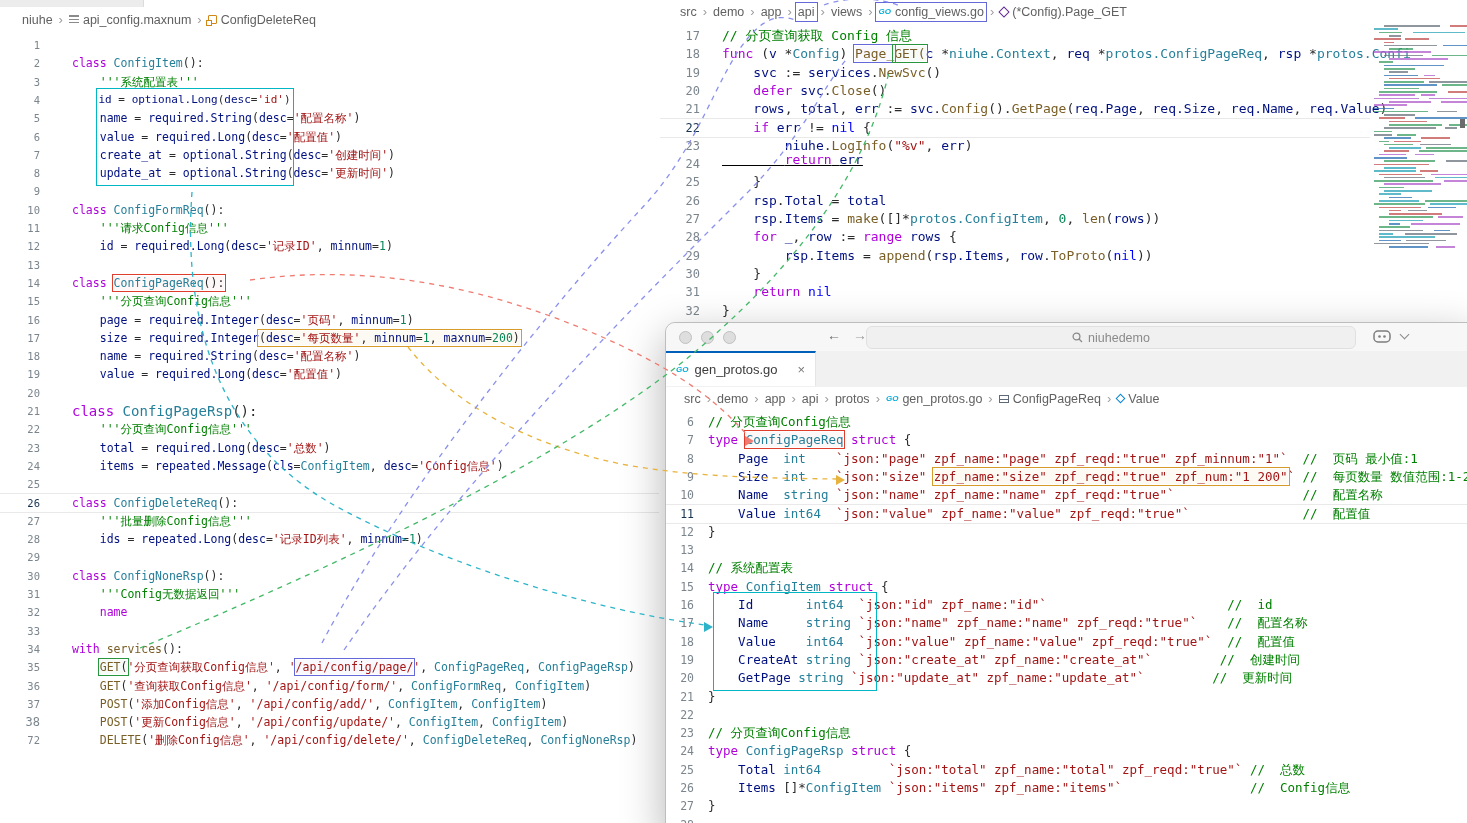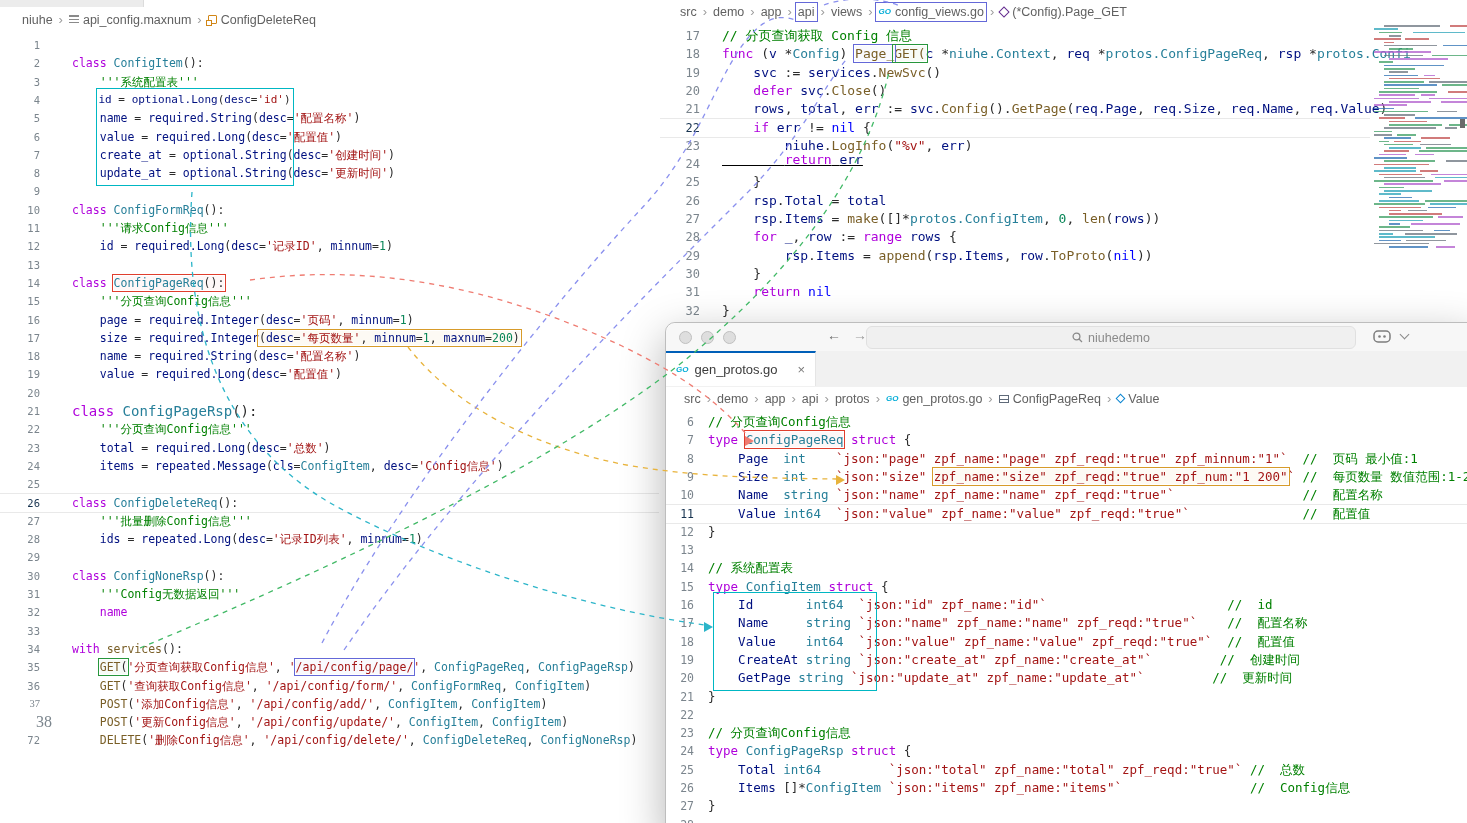--- a/index.html
+++ b/index.html
@@ -153,23 +153,23 @@
       <div class="gutter-num" style="left: 0px; top: 603.3px; width: 40px; font-size: 10.5px; line-height: 18.3px;">32</div>
       <div class="code-row" style="left: 72px; top: 603.3px; font-size: 11.5px; line-height: 18.3px;"><span class="tk-p">    </span><span class="tk-k">name</span></div>
       <div class="gutter-num" style="left: 0px; top: 621.6px; width: 40px; font-size: 10.5px; line-height: 18.3px;">33</div>
       <div class="code-row" style="left: 72px; top: 621.6px; font-size: 11.5px; line-height: 18.3px;"></div>
       <div class="gutter-num" style="left: 0px; top: 639.9px; width: 40px; font-size: 10.5px; line-height: 18.3px;">34</div>
       <div class="code-row" style="left: 72px; top: 639.9px; font-size: 11.5px; line-height: 18.3px;"><span class="tk-k">with</span><span class="tk-p"> </span><span class="tk-f">services</span><span class="tk-p">():</span></div>
       <div class="gutter-num" style="left: 0px; top: 658.2px; width: 40px; font-size: 10.5px; line-height: 18.3px;">35</div>
       <div class="code-row" style="left: 72px; top: 658.2px; font-size: 11.5px; line-height: 18.3px;"><span class="tk-p">    </span><span class="ibx ibx-green"><span class="tk-f">GET</span><span class="tk-p">(</span></span><span class="tk-s">'分页查询获取Config信息'</span><span class="tk-p">, </span><span class="tk-s">'</span><span class="ibx ibx-purple"><span class="tk-s">/api/config/page/</span></span><span class="tk-s">'</span><span class="tk-p">, </span><span class="tk-t">ConfigPageReq</span><span class="tk-p">, </span><span class="tk-t">ConfigPageRsp</span><span class="tk-p">)</span></div>
       <div class="gutter-num" style="left: 0px; top: 676.5px; width: 40px; font-size: 10.5px; line-height: 18.3px;">36</div>
       <div class="code-row" style="left: 72px; top: 676.5px; font-size: 11.5px; line-height: 18.3px;"><span class="tk-p">    </span><span class="tk-f">GET</span><span class="tk-p">(</span><span class="tk-s">'查询获取Config信息'</span><span class="tk-p">, </span><span class="tk-s">'/api/config/form/'</span><span class="tk-p">, </span><span class="tk-t">ConfigFormReq</span><span class="tk-p">, </span><span class="tk-t">ConfigItem</span><span class="tk-p">)</span></div>
-      <div class="gutter-num" style="left: 0px; top: 694.8px; width: 40px; font-size: 10.5px; line-height: 18.3px; font-family: Liberation Serif, serif;">37</div>
+      <div class="gutter-num" style="left: 0px; top: 694.8px; width: 40px; font-size: 10.5px; line-height: 18.3px;">37</div>
       <div class="code-row" style="left: 72px; top: 694.8px; font-size: 11.5px; line-height: 18.3px;"><span class="tk-p">    </span><span class="tk-f">POST</span><span class="tk-p">(</span><span class="tk-s">'添加Config信息'</span><span class="tk-p">, </span><span class="tk-s">'/api/config/add/'</span><span class="tk-p">, </span><span class="tk-t">ConfigItem</span><span class="tk-p">, </span><span class="tk-t">ConfigItem</span><span class="tk-p">)</span></div>
-      <div class="gutter-num" style="left: 12px; top: 713.1px; width: 40px; font-size: 16px; line-height: 18.3px; font-family: Liberation Serif, serif;">38</div>
+      <div class="gutter-num" style="left: 0px; top: 713.1px; width: 40px; font-size: 12px; line-height: 18.3px;">38</div>
       <div class="code-row" style="left: 72px; top: 713.1px; font-size: 11.5px; line-height: 18.3px;"><span class="tk-p">    </span><span class="tk-f">POST</span><span class="tk-p">(</span><span class="tk-s">'更新Config信息'</span><span class="tk-p">, </span><span class="tk-s">'/api/config/update/'</span><span class="tk-p">, </span><span class="tk-t">ConfigItem</span><span class="tk-p">, </span><span class="tk-t">ConfigItem</span><span class="tk-p">)</span></div>
       <div class="gutter-num" style="left: 0px; top: 731.4px; width: 40px; font-size: 10.5px; line-height: 18.3px;">72</div>
       <div class="code-row" style="left: 72px; top: 731.4px; font-size: 11.5px; line-height: 18.3px;"><span class="tk-p">    </span><span class="tk-f">DELETE</span><span class="tk-p">(</span><span class="tk-s">'删除Config信息'</span><span class="tk-p">, </span><span class="tk-s">'/api/config/delete/'</span><span class="tk-p">, </span><span class="tk-t">ConfigDeleteReq</span><span class="tk-p">, </span><span class="tk-t">ConfigNoneRsp</span><span class="tk-p">)</span></div>
     </div>
 </div>
 
 <div id="tr-editor" class="panel">
   <div class="crumbs" style="left:20px;top:4px;" id="crumbs-tr">
       <span class="crumb">
         <span>src</span>

